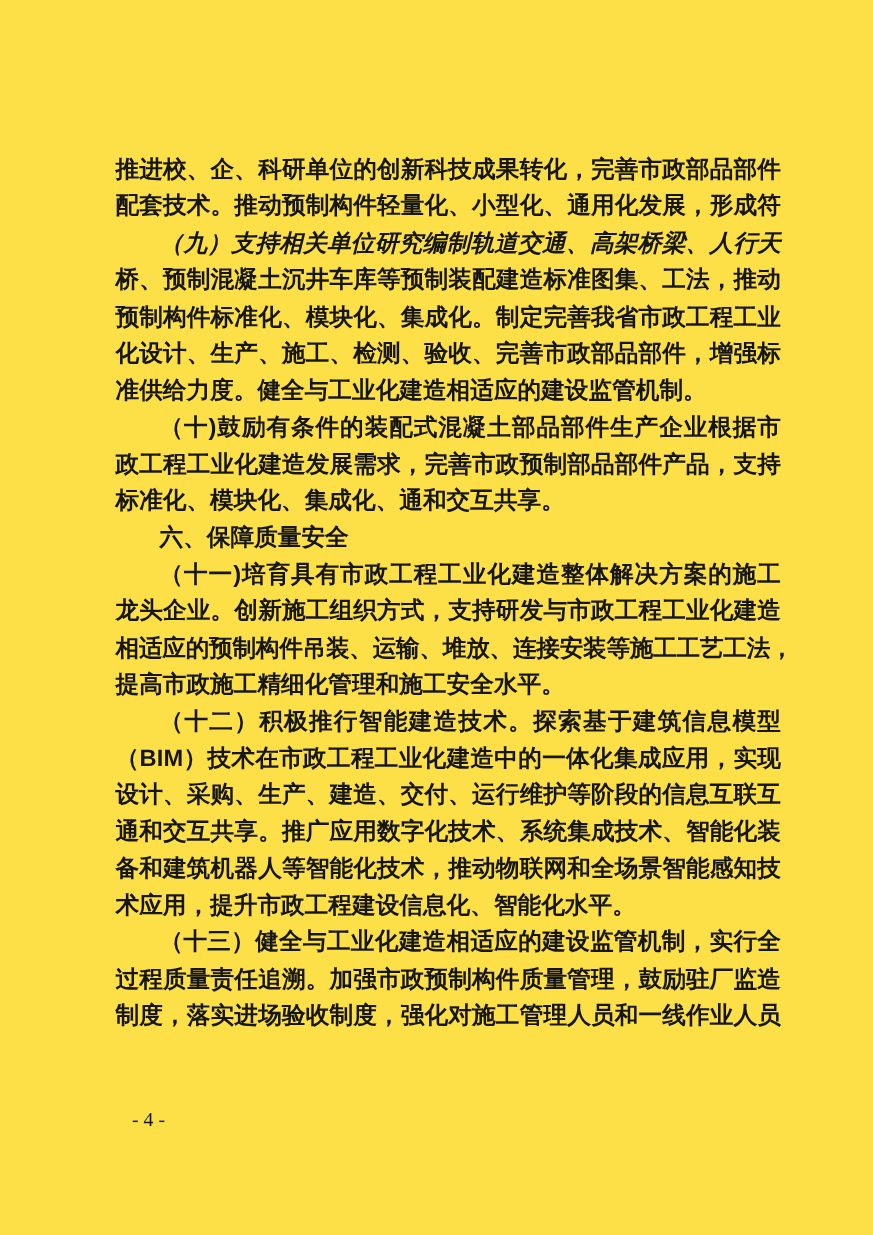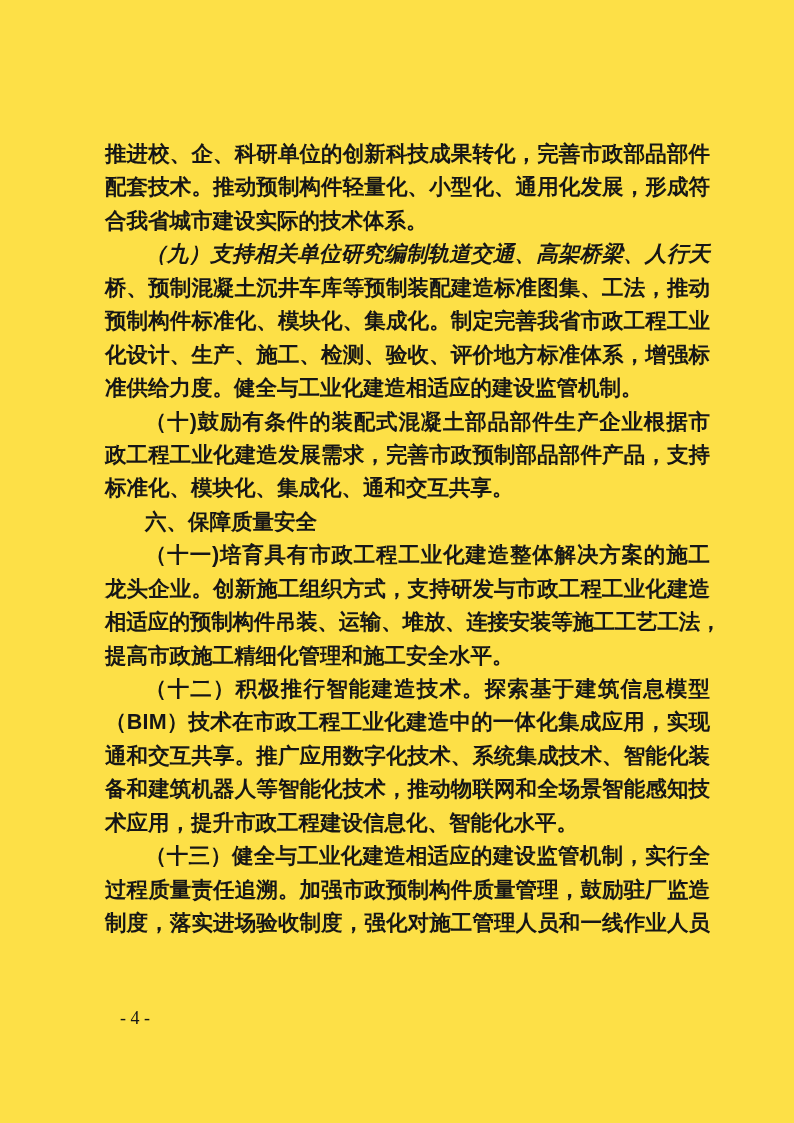--- a/index.html
+++ b/index.html
@@ -45,36 +45,36 @@
     color: #161616;
   }
 </style>
 </head>
 <body>
 
 <div class="page" style="background: #fde047; color: rgb(22, 22, 22);">
   <div class="doc-body">
       <div class="line"><span style="letter-spacing: 0.111111px;">推进校、企、科研单位的创新科技成果转化，完善市政部品部件</span></div>
       <div class="line"><span style="letter-spacing: 0.111111px;">配套技术。推动预制构件轻量化、小型化、通用化发展，形成符</span></div>
-      <div class="line"><span>合我省城市建设实际的技术体系。</span></div>
       <div class="line indent"><span style="letter-spacing: 0.24px; font-style: italic;">（九）支持相关单位研究编制轨道交通、高架桥梁、人行天</span></div>
       <div class="line"><span style="letter-spacing: 0.111111px;">桥、预制混凝土沉井车库等预制装配建造标准图集、工法，推动</span></div>
       <div class="line"><span style="letter-spacing: 0.111111px;">预制构件标准化、模块化、集成化。制定完善我省市政工程工业</span></div>
-      <div class="line"><span style="letter-spacing: 0.111111px;">化设计、生产、施工、检测、验收、评价地方标准体系，增强标</span></div>
+      <div class="line"><span style="letter-spacing: 0.111111px;">化设计、生产、施工、检测、验收、完善市政部品部件，增强标</span></div>
       <div class="line"><span>准供给力度。健全与工业化建造相适应的建设监管机制。</span></div>
       <div class="line indent"><span style="letter-spacing: 0.813125px;">（十)鼓励有条件的装配式混凝土部品部件生产企业根据市</span></div>
       <div class="line"><span style="letter-spacing: 0.111111px;">政工程工业化建造发展需求，完善市政预制部品部件产品，支持</span></div>
       <div class="line"><span>标准化、模块化、集成化、通和交互共享。</span></div>
       <div class="line indent"><span>六、保障质量安全</span></div>
       <div class="line indent"><span style="letter-spacing: 0.813125px;">（十一)培育具有市政工程工业化建造整体解决方案的施工</span></div>
       <div class="line"><span style="letter-spacing: 0.111111px;">龙头企业。创新施工组织方式，支持研发与市政工程工业化建造</span></div>
       <div class="line"><span style="letter-spacing: -0.25px;">相适应的预制构件吊装、运输、堆放、连接安装等施工工艺工法，</span></div>
       <div class="line"><span>提高市政施工精细化管理和施工安全水平。</span></div>
       <div class="line indent"><span style="letter-spacing: 1.14583px; text-align: center;">（十二）积极推行智能建造技术。探索基于建筑信息模型</span></div>
       <div class="line"><span style="letter-spacing: 0.234933px;">（BIM）技术在市政工程工业化建造中的一体化集成应用，实现</span></div>
+      <div class="line"><span style="letter-spacing: 0.111111px;">设计、采购、生产、建造、交付、运行维护等阶段的信息互联互</span></div>
       <div class="line"><span style="letter-spacing: 0.111111px;">通和交互共享。推广应用数字化技术、系统集成技术、智能化装</span></div>
       <div class="line"><span style="letter-spacing: 0.111111px;">备和建筑机器人等智能化技术，推动物联网和全场景智能感知技</span></div>
       <div class="line"><span>术应用，提升市政工程建设信息化、智能化水平。</span></div>
       <div class="line indent"><span style="letter-spacing: 0.24px;">（十三）健全与工业化建造相适应的建设监管机制，实行全</span></div>
       <div class="line"><span style="letter-spacing: 0.111111px;">过程质量责任追溯。加强市政预制构件质量管理，鼓励驻厂监造</span></div>
       <div class="line"><span style="letter-spacing: 0.111111px;">制度，落实进场验收制度，强化对施工管理人员和一线作业人员</span></div>
     </div>
   <div class="page-number">- 4 -</div>
 </div>
 

